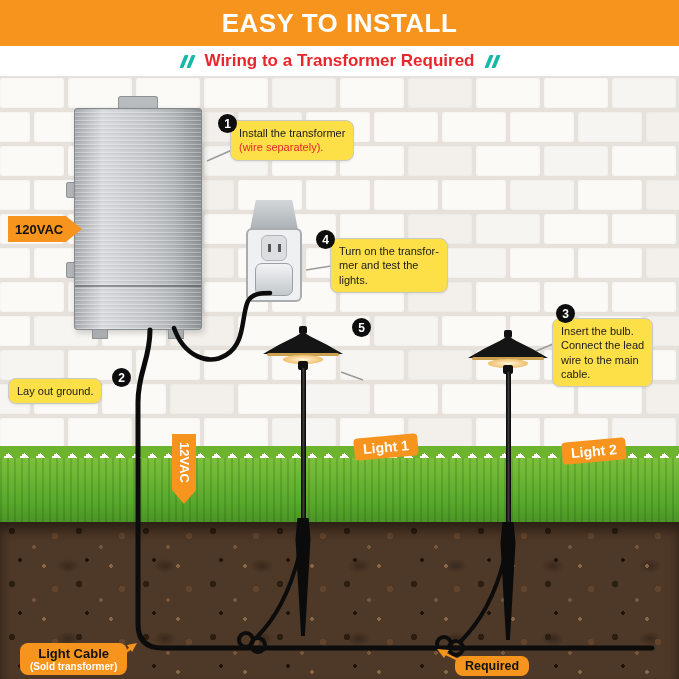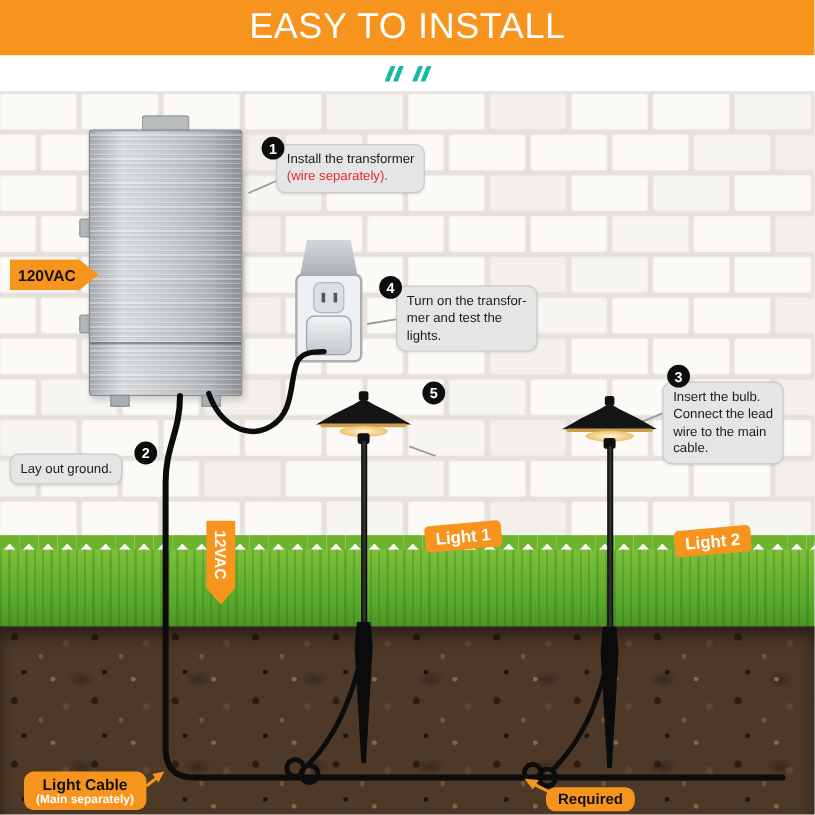--- a/index.html
+++ b/index.html
@@ -3,21 +3,21 @@
 <meta charset="utf-8">
 <style>
   html,body{margin:0;padding:0;background:#fff;}
   .stage{position:relative;width:679px;height:679px;overflow:hidden;background:#fff;
          font-family:"Liberation Sans",sans-serif;}
   .stage *{box-sizing:border-box;}
 
   
   .banner{position:absolute;left:0;top:0;width:679px;height:46px;background:#F7941D;
           display:flex;align-items:center;justify-content:center;z-index:5;}
-  .banner h1{margin:0;color:#fff;font-size:30px;font-weight:400;letter-spacing:.5px;}
+  .banner h1{margin:0;color:#fff;font-size:26px;font-weight:700;letter-spacing:.5px;}
   .subtitle-row{position:absolute;left:0;top:46px;width:679px;height:30px;display:flex;
           align-items:center;justify-content:center;gap:12px;z-index:5;}
   .subtitle{color:#E8262B;font-weight:bold;font-size:17px;}
   .ticks{display:flex;gap:3px;}
   .ticks i{display:block;width:4px;height:13px;background:#18B8A6;transform:skewX(-22deg);border-radius:1px;}
 
   
   .wall{position:absolute;left:0;top:76px;width:679px;height:372px;background:#e6e2db;overflow:hidden;z-index:0;}
   .wall i{position:absolute;width:64px;height:30px;background:#fcfaf7;border-radius:2px;
           box-shadow:inset 0 0 3px rgba(0,0,0,.05);}
@@ -86,21 +86,21 @@
   .pole{left:40px;top:42px;width:5px;height:152px;background:linear-gradient(90deg,#000,#3a3a3a,#000);}
   .stake{left:34px;top:192px;width:16px;height:118px;background:#0b0b0b;
          clip-path:polygon(15% 0,85% 0,97% 18%,62% 100%,38% 100%,3% 18%);}
 
   
   .cables{position:absolute;left:0;top:0;width:679px;height:679px;z-index:2;pointer-events:none;}
 
   
   .badge{position:absolute;width:19px;height:19px;border-radius:50%;background:#0d0d0d;color:#fff;
          display:flex;align-items:center;justify-content:center;font-size:12px;font-weight:bold;z-index:6;}
-  .bubble{position:absolute;background:#e5e5e5;border:1px solid #c9c9c9;border-radius:8px;
+  .bubble{position:absolute;background:#fde047;border:1px solid #c9c9c9;border-radius:8px;
           padding:5px 8px;font-size:11px;line-height:1.3;color:#1a1a1a;z-index:5;
           box-shadow:0 1px 2px rgba(0,0,0,.08);width:max-content;max-width:150px;}
   .pre{white-space:pre-line;display:block;}
   .note{display:block;color:#E8262B;}
   .bdg1{left:218px;top:114px;} .bub1{left:230px;top:120px;}
   .bdg2{left:112px;top:368px;} .bub2{left:8px;top:378px;}
   .bdg4{left:316px;top:230px;} .bub4{left:330px;top:238px;}
   .bdg5{left:352px;top:318px;} .bub5{left:362px;top:328px;}
   .bdg3{left:556px;top:304px;} .bub3{left:552px;top:318px;}
 
@@ -251,20 +251,21 @@
   <div class="soil"></div>
 
   <div class="banner">
     <h1>EASY TO INSTALL</h1>
   </div>
   <div class="subtitle-row">
     <span class="ticks">
         <i></i>
         <i></i>
       </span>
+    <span class="subtitle">Wiring to a Transformer Required</span>
     <span class="ticks">
         <i></i>
         <i></i>
       </span>
   </div>
 
   <div class="transformer">
     <i class="t-tab-top"></i>
     <i class="t-ear e1"></i>
     <i class="t-ear e2"></i>
@@ -355,17 +356,17 @@
 wire to the main
 cable.</span>
   </div>
 
   <div class="htag">120VAC</div>
   <div class="vtag">12VAC</div>
   <div class="ltag ltag1">Light 1</div>
   <div class="ltag ltag2">Light 2</div>
   <div class="mclabel">
     <span class="l1">Light Cable</span>
-    <span class="l2">(Main separately)</span>
+    <span class="l2">(Sold transformer)</span>
   </div>
   <div class="cnlabel">Required</div>
 
 </div>
 
 </body></html>

